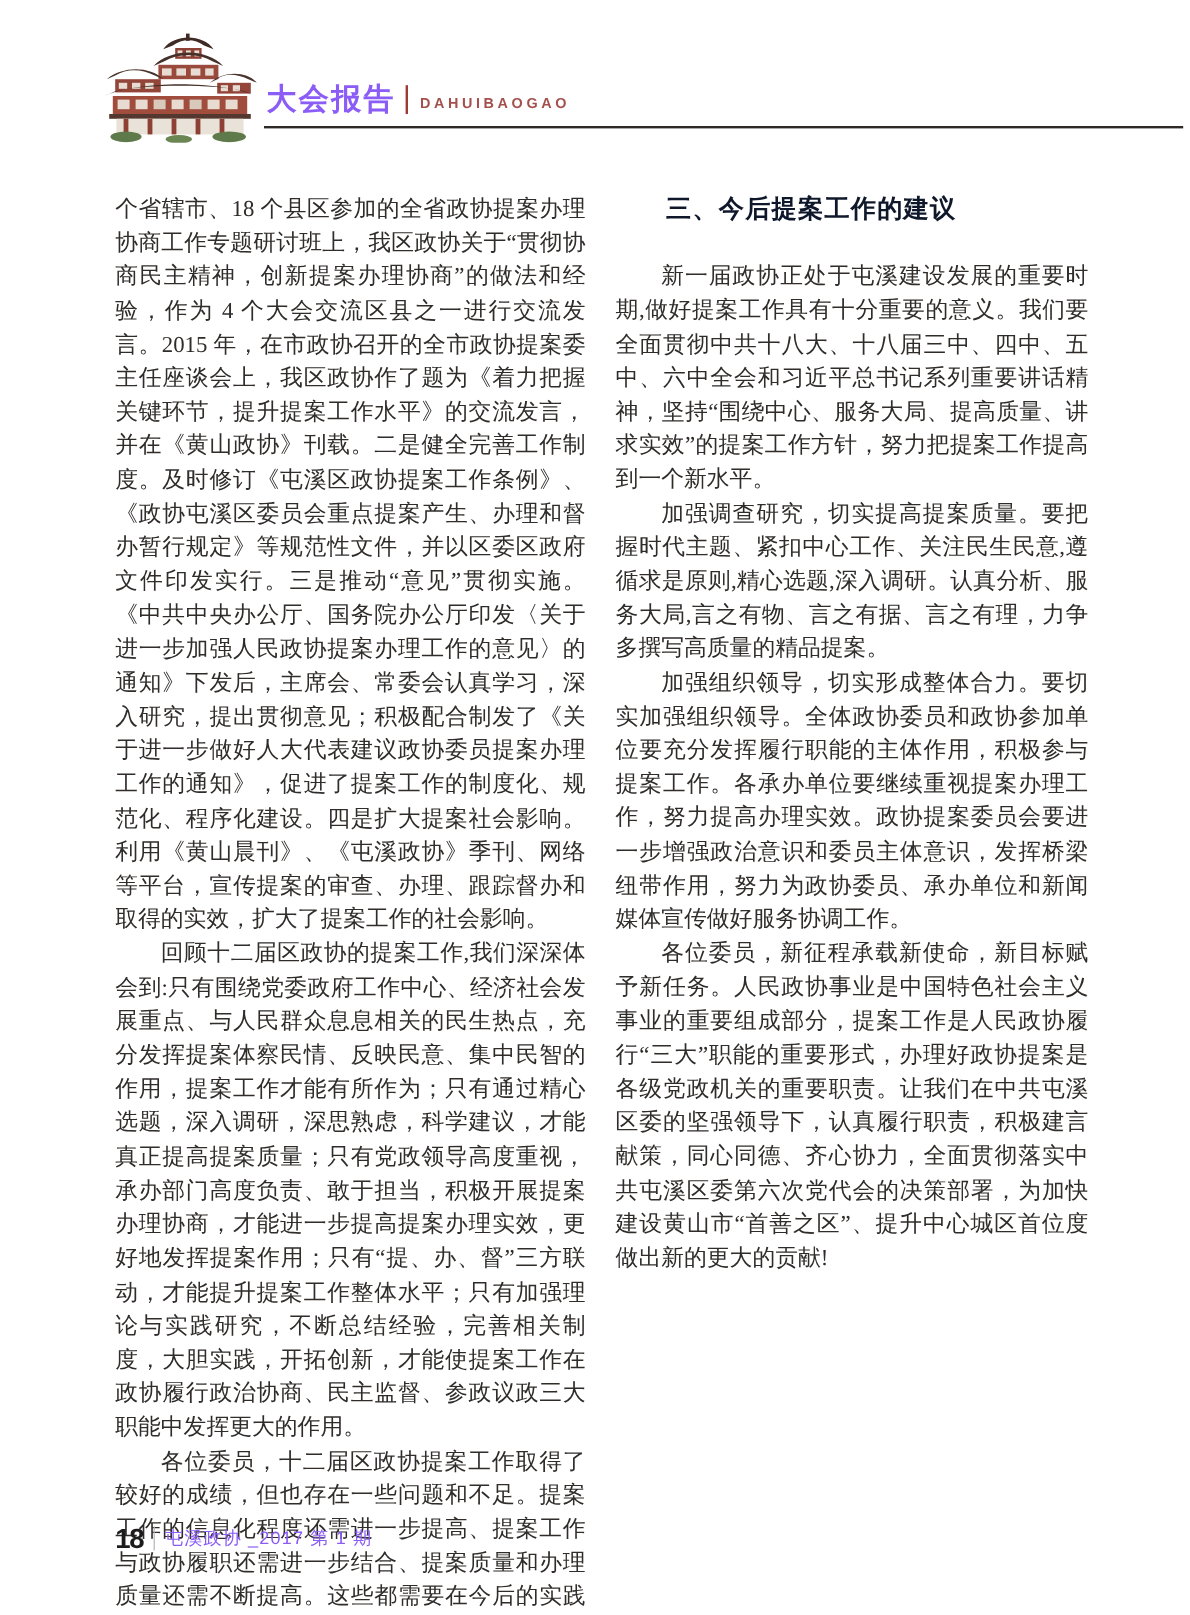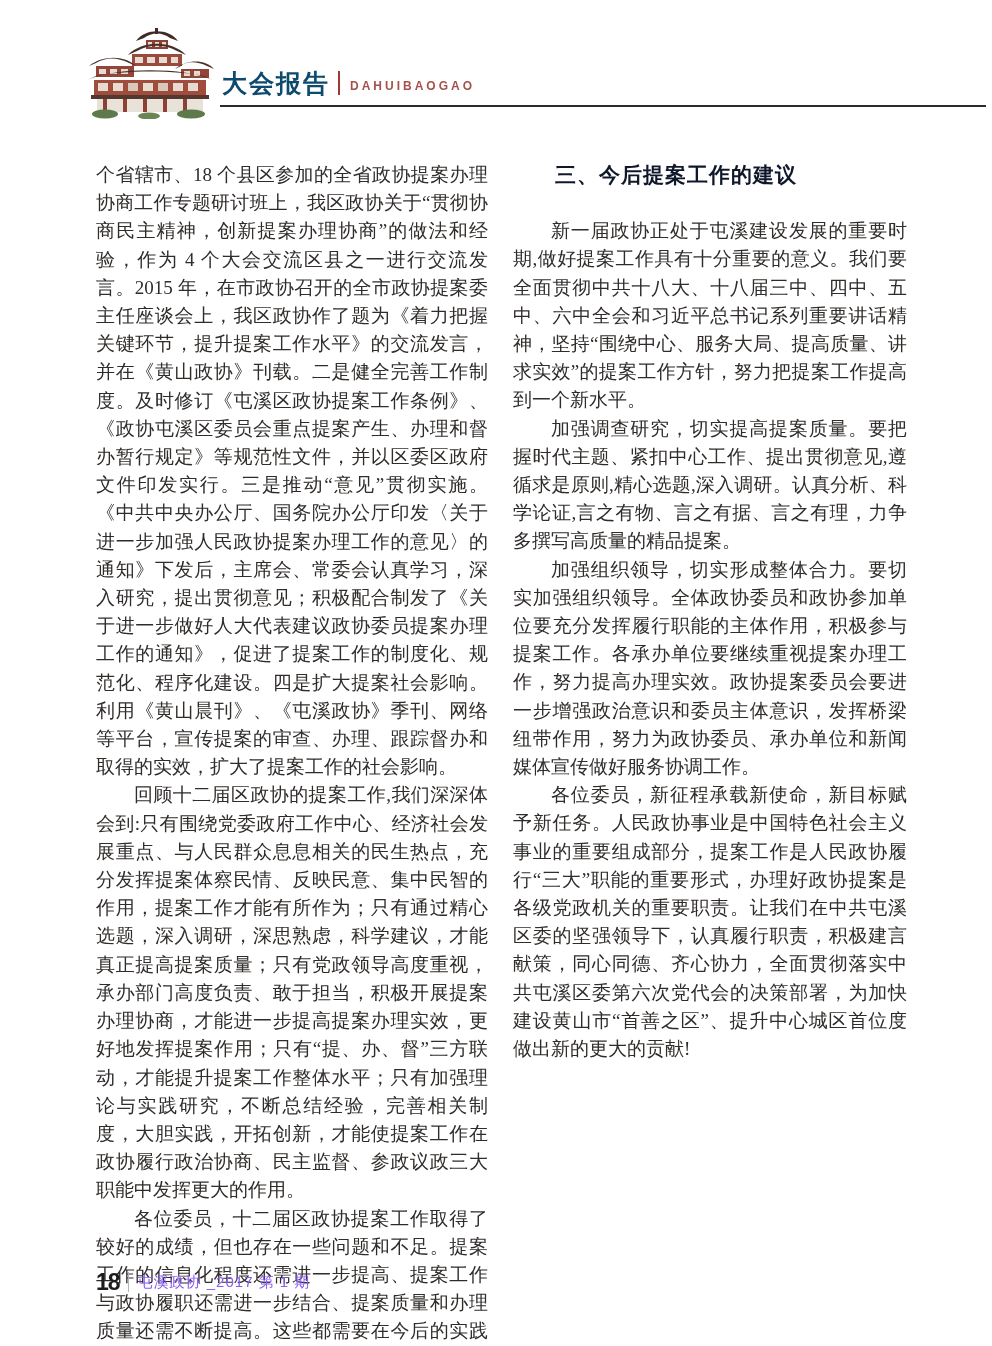--- a/index.html
+++ b/index.html
@@ -105,36 +105,36 @@
       <rect x="78" y="73" width="4" height="13" fill="#8f4034"></rect>
       <rect x="98" y="73" width="4" height="13" fill="#8f4034"></rect>
 
       <ellipse cx="20" cy="88" rx="13" ry="4.5" fill="#5f7a4a"></ellipse>
       <ellipse cx="64" cy="90" rx="11" ry="3.5" fill="#6b8653"></ellipse>
       <ellipse cx="106" cy="88" rx="14" ry="4.5" fill="#5f7a4a"></ellipse>
     </svg>
   </div>
 
   <div class="header-titles">
-    <span class="header-title" style="color:#0c4a6e">大会报告</span>
+    <span class="header-title" style="color:#8b5cf6">大会报告</span>
     <span class="header-sep" style="background:#9d3a36"></span>
     <span class="header-subtitle" style="color:#a4514d">DAHUIBAOGAO</span>
   </div>
   <div class="header-rule"></div>
 
   <div class="col col-left">
     <p>个省辖市、18 个县区参加的全省政协提案办理协商工作专题研讨班上，我区政协关于“贯彻协商民主精神，创新提案办理协商”的做法和经验，作为 4 个大会交流区县之一进行交流发言。2015 年，在市政协召开的全市政协提案委主任座谈会上，我区政协作了题为《着力把握关键环节，提升提案工作水平》的交流发言，并在《黄山政协》刊载。二是健全完善工作制度。及时修订《屯溪区政协提案工作条例》、《政协屯溪区委员会重点提案产生、办理和督办暂行规定》等规范性文件，并以区委区政府文件印发实行。三是推动“意见”贯彻实施。《中共中央办公厅、国务院办公厅印发〈关于进一步加强人民政协提案办理工作的意见〉的通知》下发后，主席会、常委会认真学习，深入研究，提出贯彻意见；积极配合制发了《关于进一步做好人大代表建议政协委员提案办理工作的通知》，促进了提案工作的制度化、规范化、程序化建设。四是扩大提案社会影响。利用《黄山晨刊》、《屯溪政协》季刊、网络等平台，宣传提案的审查、办理、跟踪督办和取得的实效，扩大了提案工作的社会影响。</p>
     <p class="indent">回顾十二届区政协的提案工作,我们深深体会到:只有围绕党委政府工作中心、经济社会发展重点、与人民群众息息相关的民生热点，充分发挥提案体察民情、反映民意、集中民智的作用，提案工作才能有所作为；只有通过精心选题，深入调研，深思熟虑，科学建议，才能真正提高提案质量；只有党政领导高度重视，承办部门高度负责、敢于担当，积极开展提案办理协商，才能进一步提高提案办理实效，更好地发挥提案作用；只有“提、办、督”三方联动，才能提升提案工作整体水平；只有加强理论与实践研究，不断总结经验，完善相关制度，大胆实践，开拓创新，才能使提案工作在政协履行政治协商、民主监督、参政议政三大职能中发挥更大的作用。</p>
     <p class="indent">各位委员，十二届区政协提案工作取得了较好的成绩，但也存在一些问题和不足。提案工作的信息化程度还需进一步提高、提案工作与政协履职还需进一步结合、提案质量和办理质量还需不断提高。这些都需要在今后的实践中不断探索和改进。</p>
   </div>
 
   <div class="col col-right">
     <p class="section-heading" style="color:#0f172a">三、今后提案工作的建议</p>
     <p class="indent">新一届政协正处于屯溪建设发展的重要时期,做好提案工作具有十分重要的意义。我们要全面贯彻中共十八大、十八届三中、四中、五中、六中全会和习近平总书记系列重要讲话精神，坚持“围绕中心、服务大局、提高质量、讲求实效”的提案工作方针，努力把提案工作提高到一个新水平。</p>
-    <p class="indent">加强调查研究，切实提高提案质量。要把握时代主题、紧扣中心工作、提出贯彻意见,遵循求是原则,精心选题,深入调研。认真分析、科学论证,言之有物、言之有据、言之有理，力争多撰写高质量的精品提案。</p>
+    <p class="indent">加强调查研究，切实提高提案质量。要把握时代主题、紧扣中心工作、关注民生民意,遵循求是原则,精心选题,深入调研。认真分析、服务大局,言之有物、言之有据、言之有理，力争多撰写高质量的精品提案。</p>
     <p class="indent">加强组织领导，切实形成整体合力。要切实加强组织领导。全体政协委员和政协参加单位要充分发挥履行职能的主体作用，积极参与提案工作。各承办单位要继续重视提案办理工作，努力提高办理实效。政协提案委员会要进一步增强政治意识和委员主体意识，发挥桥梁纽带作用，努力为政协委员、承办单位和新闻媒体宣传做好服务协调工作。</p>
     <p class="indent">各位委员，新征程承载新使命，新目标赋予新任务。人民政协事业是中国特色社会主义事业的重要组成部分，提案工作是人民政协履行“三大”职能的重要形式，办理好政协提案是各级党政机关的重要职责。让我们在中共屯溪区委的坚强领导下，认真履行职责，积极建言献策，同心同德、齐心协力，全面贯彻落实中共屯溪区委第六次党代会的决策部署，为加快建设黄山市“首善之区”、提升中心城区首位度做出新的更大的贡献!</p>
   </div>
 
   <div class="footer">
     <span class="page-number">18</span>
     <span class="footer-sep"></span>
     <span class="publication">屯溪政协 _2017 第 1 期</span>
   </div>
 

